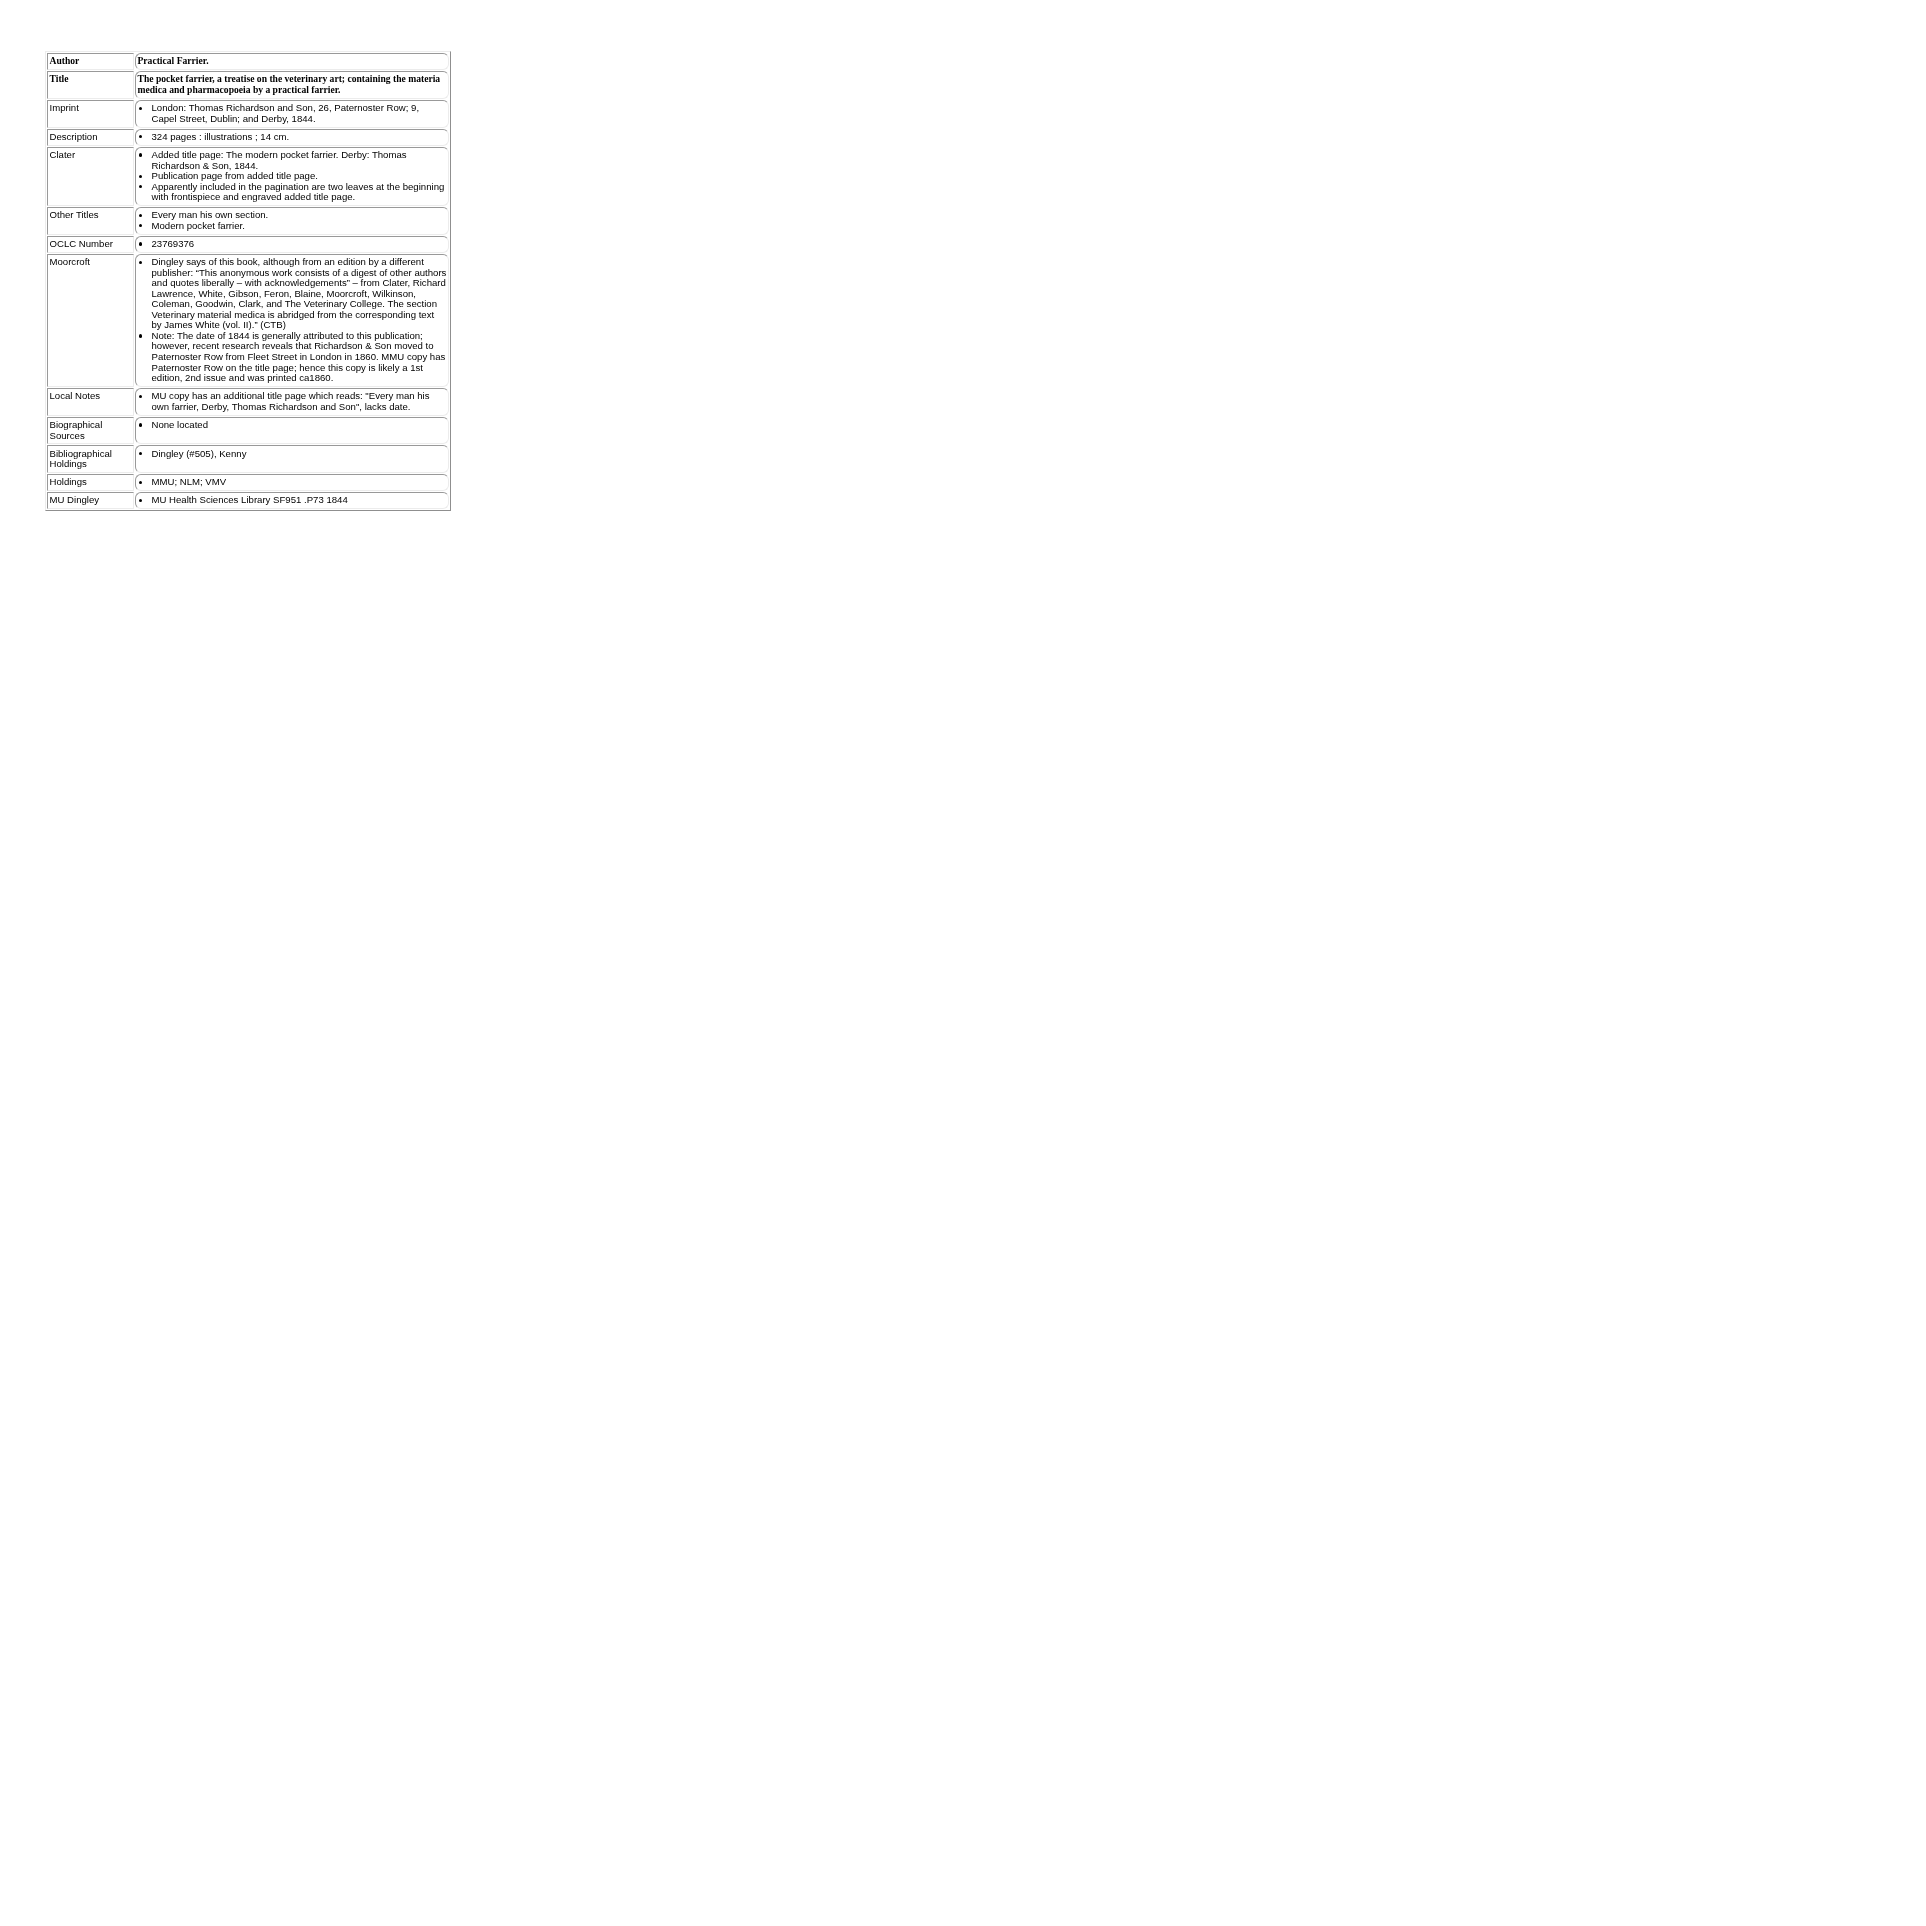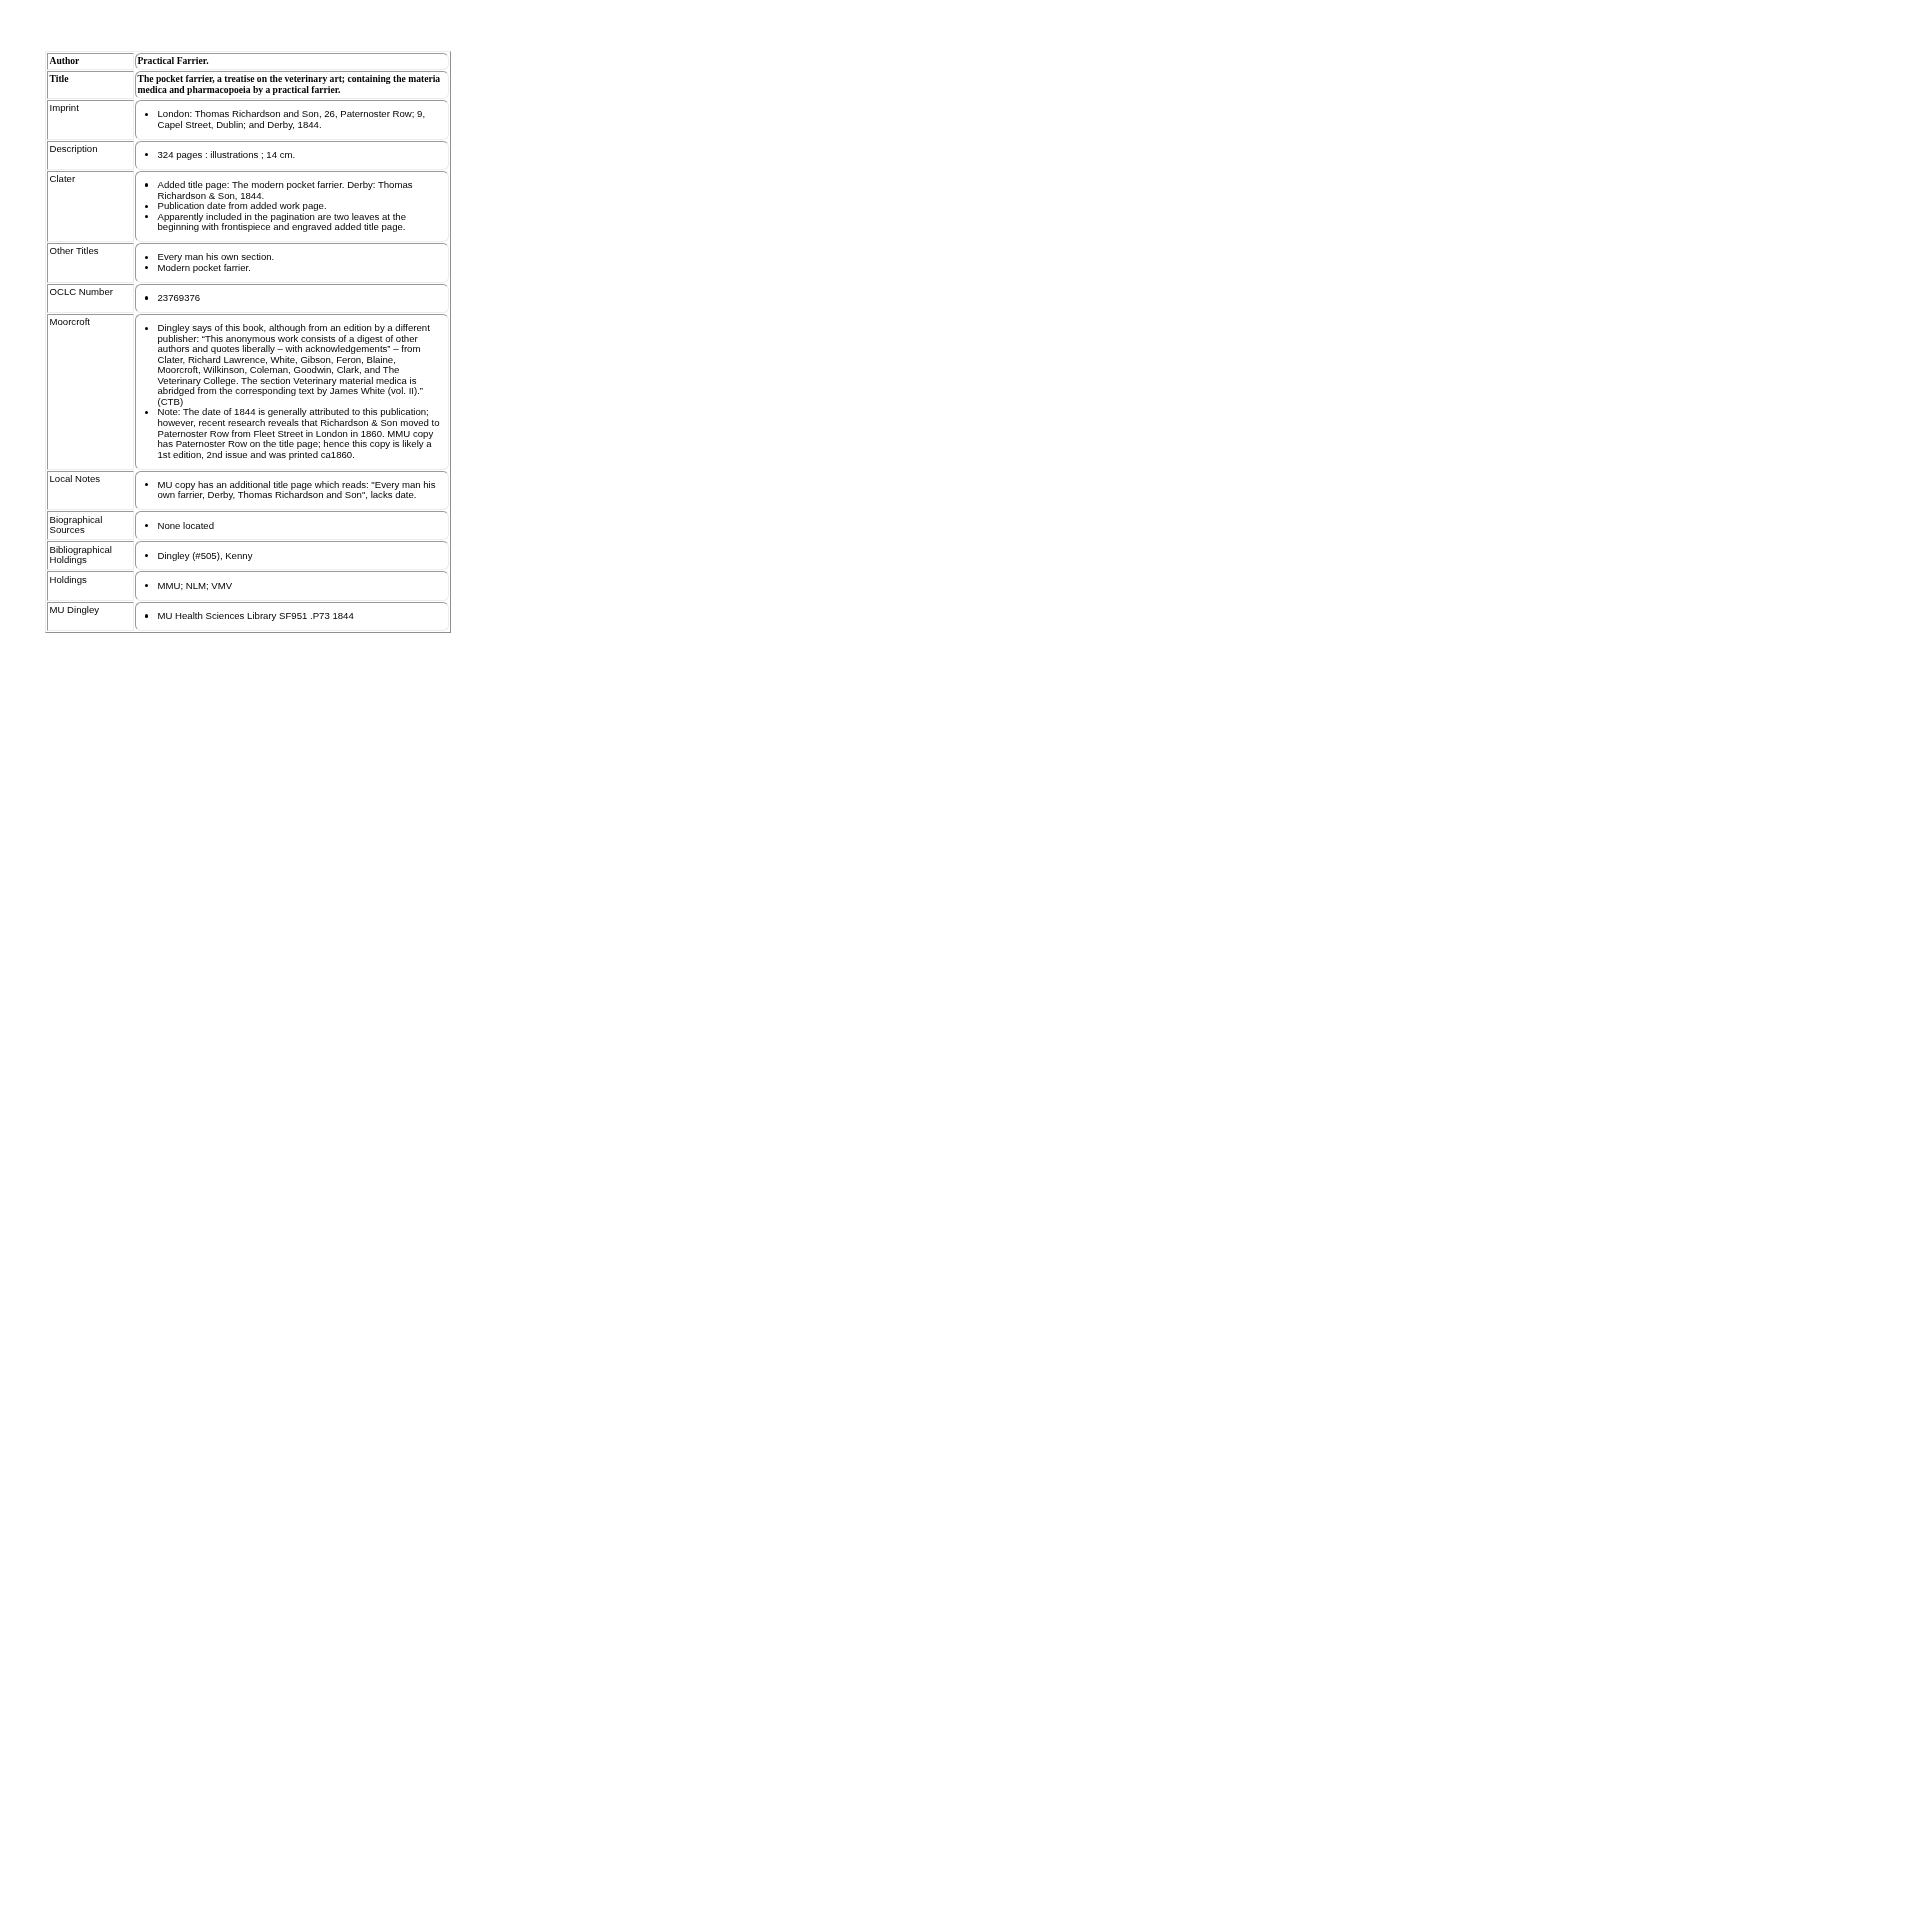--- a/index.html
+++ b/index.html
@@ -31,21 +31,21 @@
     border: 0.8px solid;
     border-color: var(--cell-dark, #999999) var(--cell-light, #ececec) var(--cell-light, #ececec) var(--cell-dark, #999999);
     vertical-align: top;
     background: #ffffff;
     padding: 2.3px 1.5px;
   }
   td.lbl { width: 82px; }
   td.val { width: 309px; border-radius: 6px; }
   tr.bold td { font-weight: bold; font-family: Liberation Serif, serif; }
   ul.blist {
-    margin: 6px;
+    margin: 0;
     padding: 0 0 0 14px;
     list-style: none;
   }
   ul.blist li {
     position: relative;
   }
   ul.blist li::before {
     content: "";
     position: absolute;
     left: -12.3px;
@@ -88,21 +88,21 @@
             <ul class="blist">
               <li>324 pages : illustrations ; 14 cm.</li>
             </ul>
           </td>
   </tr>
         <tr>
     <td class="lbl">Clater</td>
     <td class="val">
             <ul class="blist">
               <li>Added title page: The modern pocket farrier. Derby: Thomas Richardson &amp; Son, 1844.</li>
-              <li>Publication date from added work page.</li>
+              <li>Publication page from added title page.</li>
               <li>Apparently included in the pagination are two leaves at the beginning with frontispiece and engraved added title page.</li>
             </ul>
           </td>
   </tr>
         <tr>
     <td class="lbl">Other Titles</td>
     <td class="val">
             <ul class="blist">
               <li>Every man his own section.</li>
               <li>Modern pocket farrier.</li>

